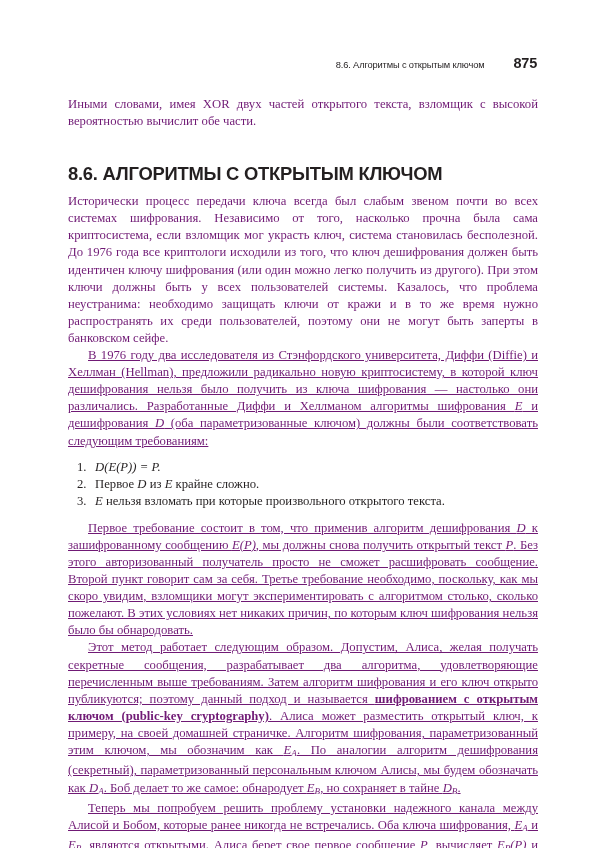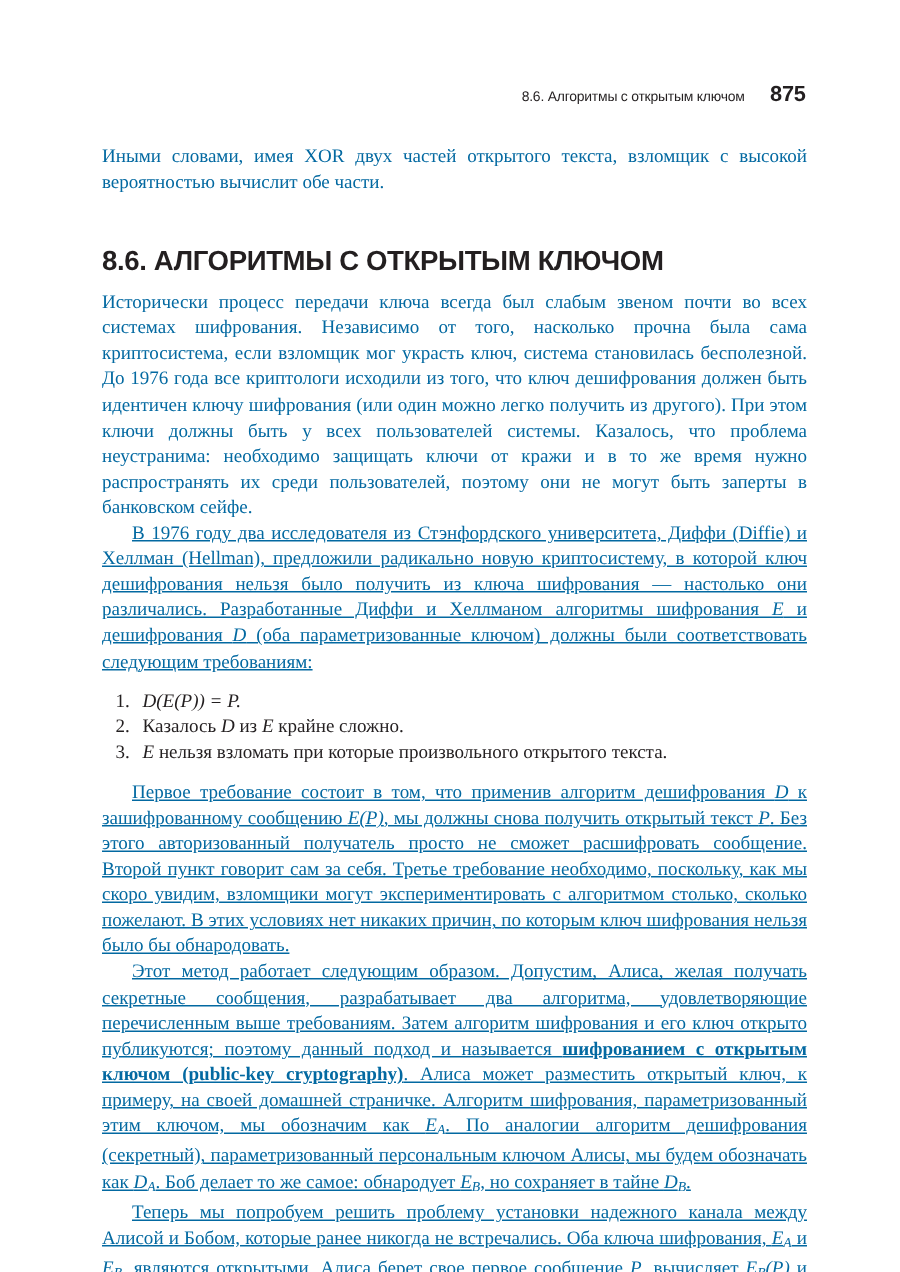--- a/index.html
+++ b/index.html
@@ -38,38 +38,39 @@
     letter-spacing: -0.15px;
     color: #231f20;
     white-space: nowrap;
   }
   .running-head .rh-folio {
     font-family: "Liberation Sans", "DejaVu Sans", sans-serif;
     font-weight: bold;
     font-size: 14.5px;
     color: #231f20;
     letter-spacing: -0.2px;
+    margin-left: 12px;
   }
 
   
   .column {
     position: absolute;
     top: 96px;
     left: 68px;
     width: 470px;
   }
 
   p.body-text {
     margin: 0;
     font-size: 12.7px;
     line-height: 17.1px;
     text-align: justify;
     text-justify: inter-word;
     hyphens: none;
-    color: #0369a1;
+    color: #701a75;
   }
   p.indent {
     text-indent: 20px;
     text-decoration: underline;
   }
   p.no-indent {
     text-indent: 0;
   }
 
   
@@ -140,21 +141,21 @@
     <p class="body-text no-indent">Исторически процесс передачи ключа всегда был слабым звеном почти во всех системах шифрования. Независимо от того, насколько прочна была сама криптосистема, если взломщик мог украсть ключ, система становилась бесполезной. До 1976 года все криптологи исходили из того, что ключ дешифрования должен быть идентичен ключу шифрования (или один можно легко получить из другого). При этом ключи должны быть у всех пользователей системы. Казалось, что проблема неустранима: необходимо защищать ключи от кражи и в то же время нужно распространять их среди пользователей, поэтому они не могут быть заперты в банковском сейфе.</p>
 
     <p class="body-text indent"><span>В 1976 году два исследователя из Стэнфордского университета, Диффи (Diffie) и Хеллман (Hellman), предложили радикально новую криптосистему, в которой ключ дешифрования нельзя было получить из ключа шифрования — настолько они различались. Разработанные Диффи и Хеллманом алгоритмы шифрования </span><i>E</i><span> и дешифрования </span><i>D</i><span> (оба параметризованные ключом) должны были соответствовать следующим требованиям:</span></p>
 
     <div class="list-block">
       <ol class="req-list">
         <li>
           <span class="li-num">1.</span><i>D(E(P)) = P.</i>
         </li>
         <li>
-          <span class="li-num">2.</span><span>Казалось </span><i>D</i><span> из </span><i>E</i><span> крайне сложно.</span>
+          <span class="li-num">2.</span><span>Первое </span><i>D</i><span> из </span><i>E</i><span> крайне сложно.</span>
         </li>
         <li>
           <span class="li-num">3.</span><i>E</i><span> нельзя взломать при которые произвольного открытого текста.</span>
         </li>
       </ol>
     </div>
 
     <p class="body-text indent"><span>Первое требование состоит в том, что применив алгоритм дешифрования </span><i>D</i><span> к зашифрованному сообщению </span><i>E(P)</i><span>, мы должны снова получить открытый текст </span><i>P</i><span>. Без этого авторизованный получатель просто не сможет расшифровать сообщение. Второй пункт говорит сам за себя. Третье требование необходимо, поскольку, как мы скоро увидим, взломщики могут экспериментировать с алгоритмом столько, сколько пожелают. В этих условиях нет никаких причин, по которым ключ шифрования нельзя было бы обнародовать.</span></p>
 
     <p class="body-text indent"><span>Этот метод работает следующим образом. Допустим, Алиса, желая получать секретные сообщения, разрабатывает два алгоритма, удовлетворяющие перечисленным выше требованиям. Затем алгоритм шифрования и его ключ открыто публикуются; поэтому данный подход и называется </span><b>шифрованием с открытым ключом (public-key cryptography)</b><span>. Алиса может разместить открытый ключ, к примеру, на своей домашней страничке. Алгоритм шифрования, параметризованный этим ключом, мы обозначим как </span><i>E</i><span class="sub">A</span><span>. По аналогии алгоритм дешифрования (секретный), параметризованный персональным ключом Алисы, мы будем обозначать как </span><i>D</i><span class="sub">A</span><span>. Боб делает то же самое: обнародует </span><i>E</i><span class="sub">B</span><span>, но сохраняет в тайне </span><i>D</i><span class="sub">B</span><span>.</span></p>

